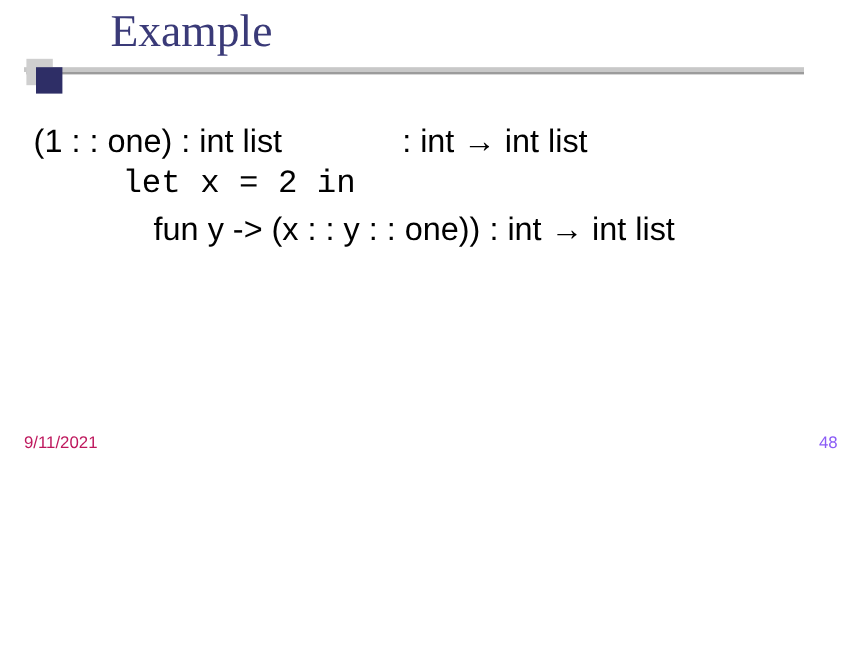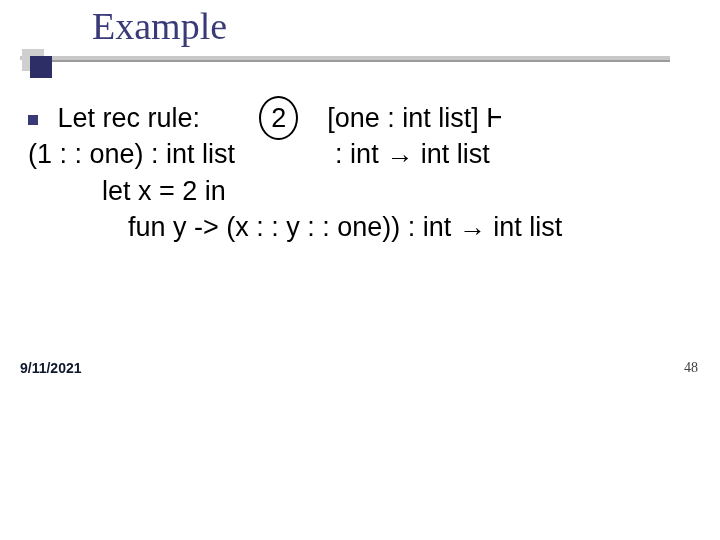--- a/index.html
+++ b/index.html
@@ -94,66 +94,57 @@
     position: absolute;
     border: 2px solid #000;
     border-radius: 50%;
     left: -8px;
     right: -8px;
     top: -4px;
     bottom: -4px;
   }
   .pad-left-1 { padding-left: 6px;  }
   .pad-left-2 { padding-left: 24px; }
-  .pad-left-4 { padding-left: 80px; }
+  .pad-left-4 { padding-left: 80px; font-family: Liberation Mono, monospace; }
   .pad-left-5 { padding-left: 106px;}
   .footer-date {
     position: absolute;
     left: 20px;
     bottom: 12px;
     font-size: 14px;
-    color: #0f172a;
+    color: #be185d;
     font-family: Arial, sans-serif;
-    font-weight: bold;
   }
   .footer-page {
     position: absolute;
     right: 22px;
     bottom: 12px;
     font-size: 14px;
-    color: #404040;
-    font-family: Liberation Serif, serif;
+    color: #8b5cf6;
+    font-family: Liberation Sans, sans-serif;
   }
   .gap { display:inline-block; width: 52px; }
   .gap-sm { display:inline-block; width: 22px; }
   .gap-lg { display:inline-block; width: 85px; }
 </style>
 </head>
 <body>
 
 <div class="slide">
 
   <div class="title-wrap">
     <div class="title">Example</div>
     <div class="square-shadow"></div>
     <div class="square-accent"></div>
     <div class="title-underline-light"></div>
     <div class="title-underline-dark"></div>
   </div>
 
   <div class="body">
 
-    <div class="row">
-      <span class="bullet"></span>
-      <span>Let rec rule:</span>
-      <span class="gap"></span>
-      <span class="circled">2</span>
-      <span class="gap-sm"></span>
-      <span>[one : int list] Ⱶ</span>
-    </div>
 
 
 
     <div class="row pad-left-1">
       <span>(1 : : one) : int list</span>
       <span class="gap-lg"></span>
       <span>: int → int list</span>
     </div>
 
 

